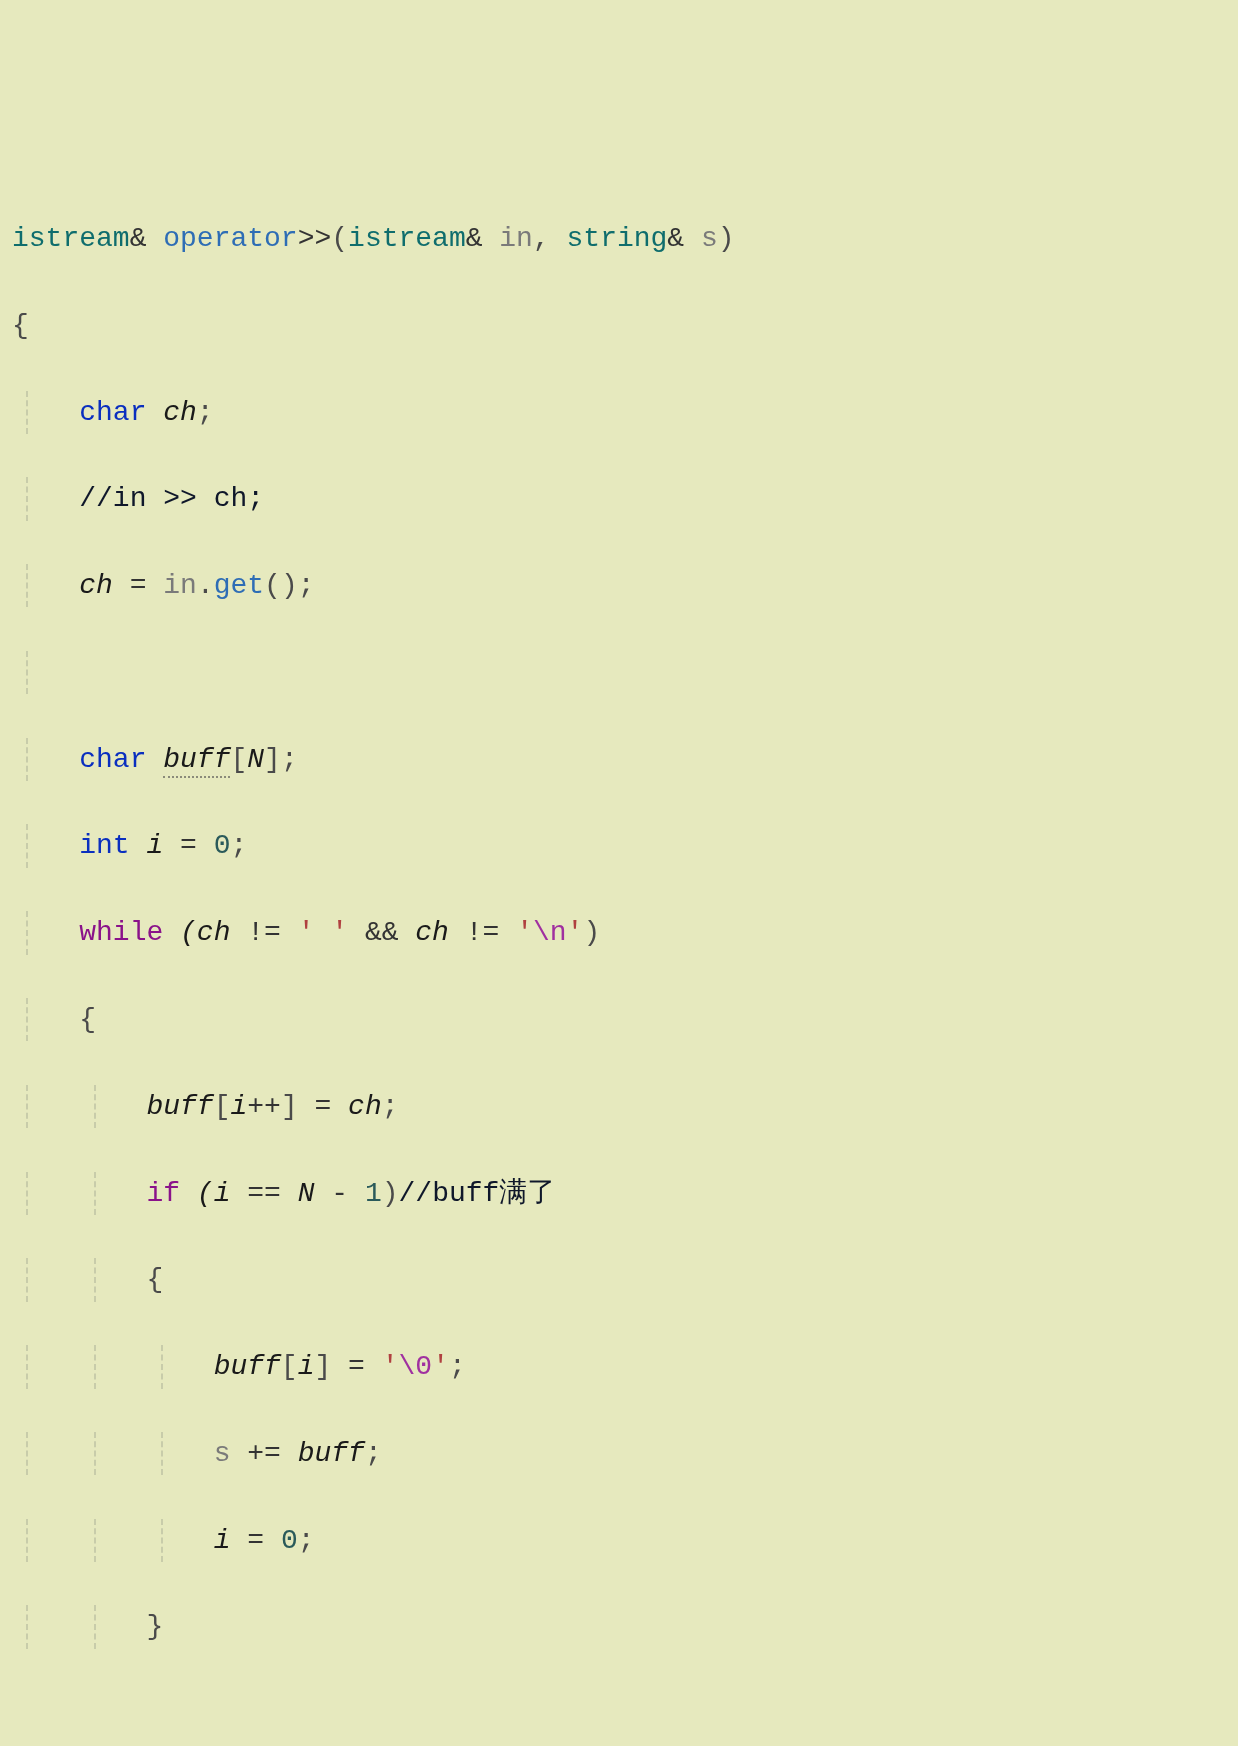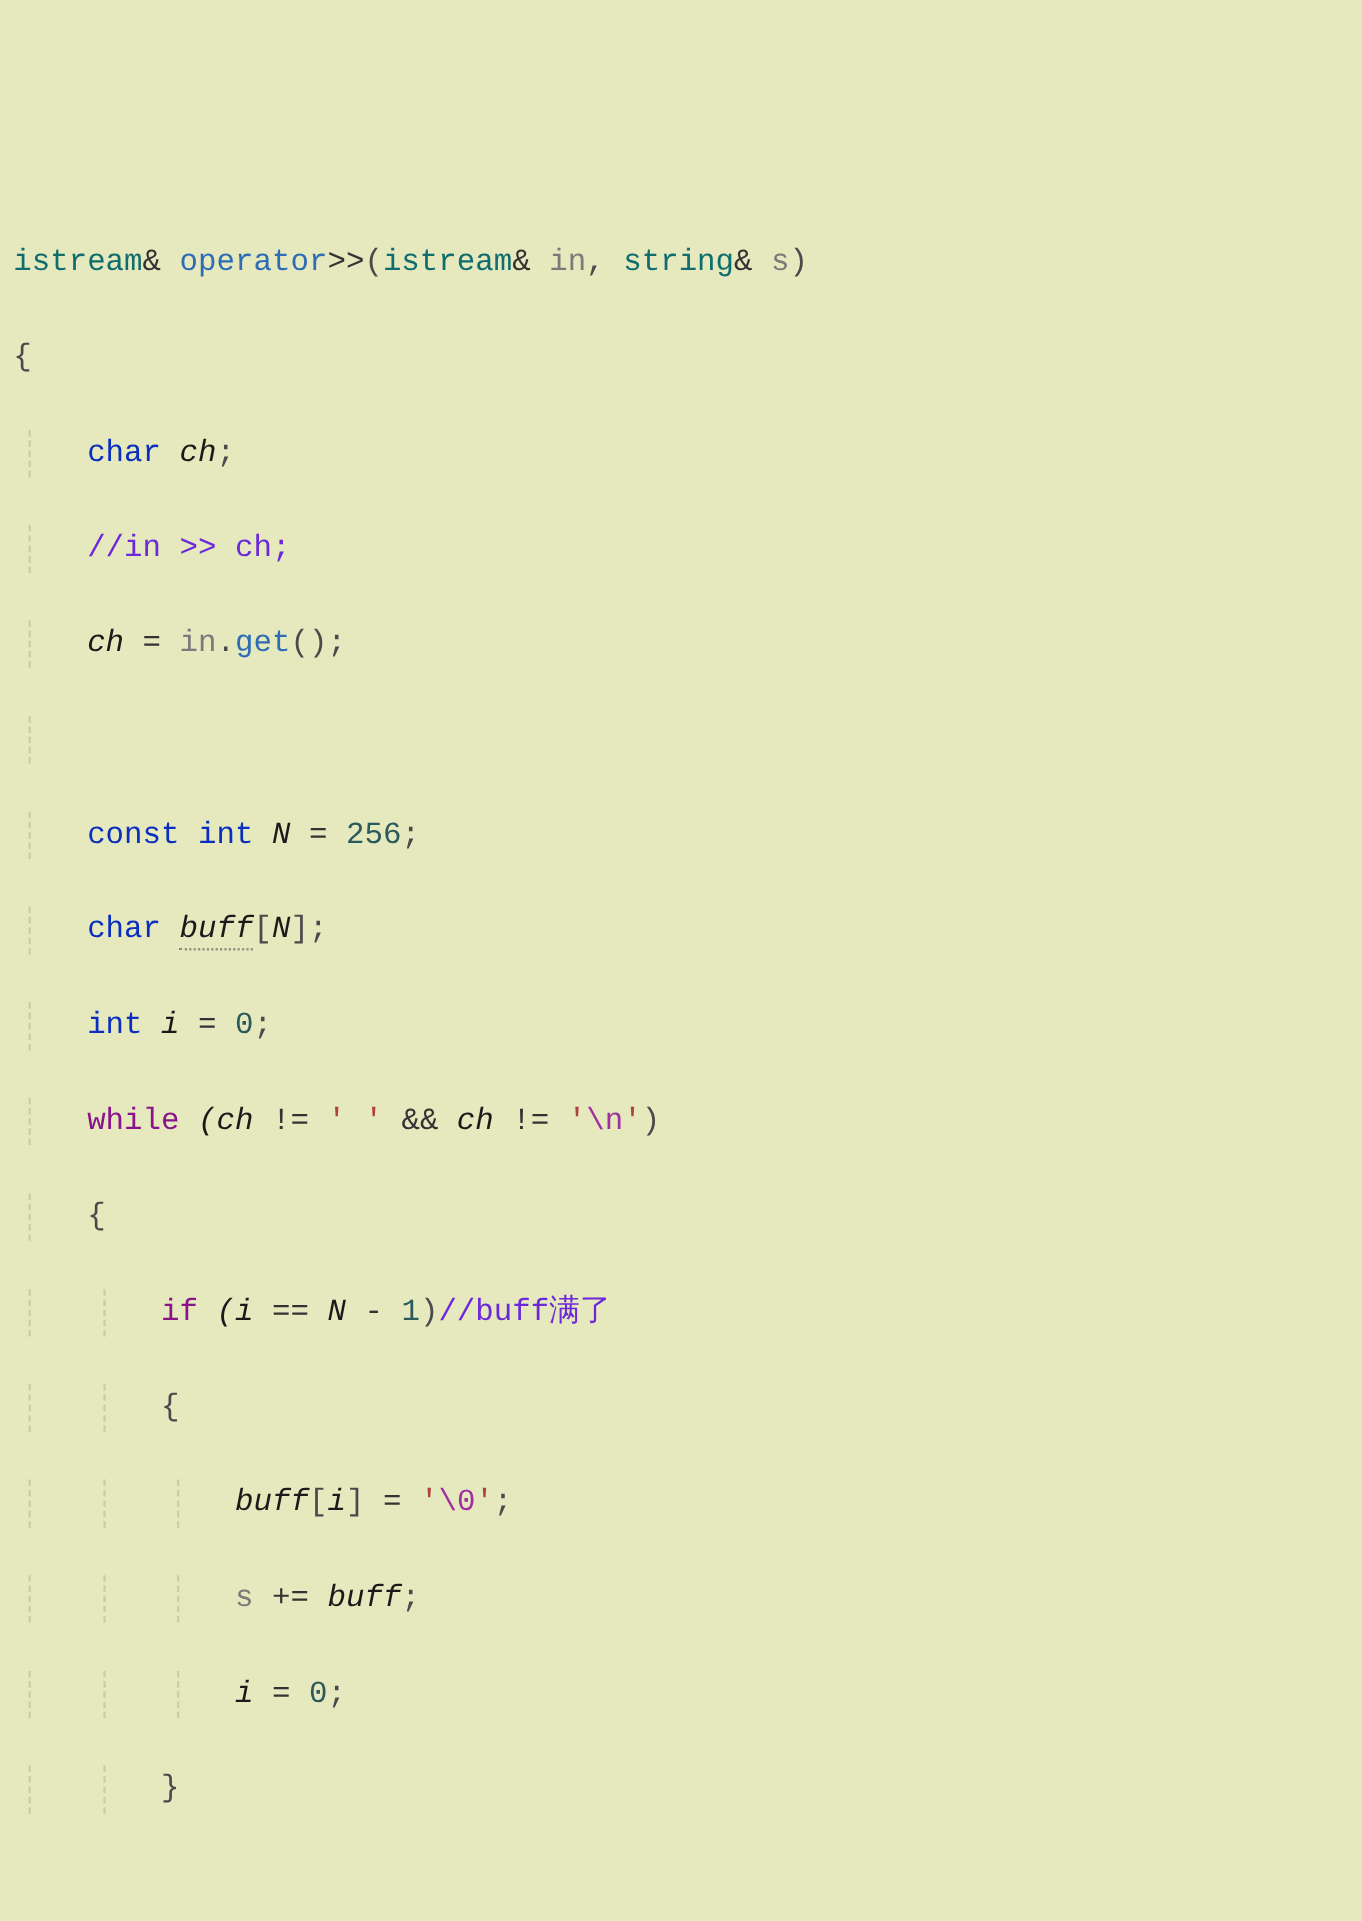--- a/index.html
+++ b/index.html
@@ -19,21 +19,21 @@
     border-left: 2px dashed #c8ccaa;
   }
   
   .t-type    { color: #0f6d6d; }  
   .t-func    { color: #2e6db5; }  
   .t-punct   { color: #4a4a4a; }  
   .t-op      { color: #333; }
   .t-param   { color: #7a7a7a; }  
   .t-kw      { color: #0a2fbf; font-family: Liberation Mono, monospace; }  
   .t-kwctrl  { color: #8a128a; }  
-  .t-comment { color: #6d28d9; }
+  .t-comment { color: #0f172a; }
   .t-var     { color: #1a1a1a; font-style: italic; }
   .t-num     { color: #2a5a5a; }
   .t-str     { color: #b04040; }  
   .t-esc     { color: #a030a0; }  
   .t-amp     { color: #333; }
   .underline-dots {
     border-bottom: 2px dotted #8a8a7a;
     padding-bottom: 1px;
   }
 </style>
@@ -42,25 +42,25 @@
 
 
 
 <div>
 <div class="line"><span class="t-type">istream</span><span class="t-amp">&amp; </span><span class="t-func">operator</span><span class="t-op">&gt;&gt;</span><span class="t-punct">(</span><span class="t-type">istream</span><span class="t-amp">&amp; </span><span class="t-param">in</span><span class="t-punct">, </span><span class="t-type">string</span><span class="t-amp">&amp; </span><span class="t-param">s</span><span class="t-punct">)</span></div>
 <div class="line"><span class="t-punct">{</span></div>
 <div class="line"><span class="indent-guide" style="left:14px"></span>    <span class="t-kw">char</span><span class="t-var"> ch</span><span class="t-punct">;</span></div>
 <div class="line"><span class="indent-guide" style="left:14px"></span>    <span class="t-comment">//in &gt;&gt; ch;</span></div>
 <div class="line"><span class="indent-guide" style="left:14px"></span>    <span class="t-var">ch </span><span class="t-op">=</span><span> </span><span class="t-param">in</span><span class="t-punct">.</span><span class="t-func">get</span><span class="t-punct">()</span><span class="t-punct">;</span></div>
 <div class="line"><span class="indent-guide" style="left:14px"></span> </div>
-<div class="line"><span class="indent-guide" style="left:14px"></span>    <span class="t-kw">const</span><span> </span><span class="t-kw">int</span><span class="t-var"> N </span><span class="t-op">=</span><span> </span><span class="t-num">256</span><span class="t-punct">;</span></div>
 <div class="line"><span class="indent-guide" style="left:14px"></span>    <span class="t-kw">char</span><span> </span><span class="t-var underline-dots">buff</span><span class="t-punct">[</span><span class="t-var">N</span><span class="t-punct">]</span><span class="t-punct">;</span></div>
 <div class="line"><span class="indent-guide" style="left:14px"></span>    <span class="t-kw">int</span><span class="t-var"> i </span><span class="t-op">=</span><span> </span><span class="t-num">0</span><span class="t-punct">;</span></div>
 <div class="line"><span class="indent-guide" style="left:14px"></span>    <span class="t-kwctrl">while</span><span class="t-var"> (ch </span><span class="t-op">!=</span><span> </span><span class="t-str">' '</span><span> </span><span class="t-op">&amp;&amp;</span><span class="t-var"> ch </span><span class="t-op">!=</span><span> </span><span class="t-str">'</span><span class="t-esc">\n</span><span class="t-str">'</span><span class="t-punct">)</span></div>
 <div class="line"><span class="indent-guide" style="left:14px"></span>    <span class="t-punct">{</span></div>
+<div class="line"><span class="indent-guide" style="left:14px"></span><span class="indent-guide" style="left:82px"></span>        <span class="t-var">buff</span><span class="t-punct">[</span><span class="t-var">i</span><span class="t-op">++</span><span class="t-punct">]</span><span> </span><span class="t-op">=</span><span class="t-var"> ch</span><span class="t-punct">;</span></div>
 <div class="line"><span class="indent-guide" style="left:14px"></span><span class="indent-guide" style="left:82px"></span>        <span class="t-kwctrl">if</span><span class="t-var"> (i </span><span class="t-op">==</span><span class="t-var"> N </span><span class="t-op">-</span><span> </span><span class="t-num">1</span><span class="t-punct">)</span><span class="t-comment">//buff满了</span></div>
 <div class="line"><span class="indent-guide" style="left:14px"></span><span class="indent-guide" style="left:82px"></span>        <span class="t-punct">{</span></div>
 <div class="line"><span class="indent-guide" style="left:14px"></span><span class="indent-guide" style="left:82px"></span><span class="indent-guide" style="left:149px"></span>            <span class="t-var">buff</span><span class="t-punct">[</span><span class="t-var">i</span><span class="t-punct">]</span><span> </span><span class="t-op">=</span><span> </span><span class="t-str">'</span><span class="t-esc">\0</span><span class="t-str">'</span><span class="t-punct">;</span></div>
 <div class="line"><span class="indent-guide" style="left:14px"></span><span class="indent-guide" style="left:82px"></span><span class="indent-guide" style="left:149px"></span>            <span class="t-param">s</span><span> </span><span class="t-op">+=</span><span class="t-var"> buff</span><span class="t-punct">;</span></div>
 <div class="line"><span class="indent-guide" style="left:14px"></span><span class="indent-guide" style="left:82px"></span><span class="indent-guide" style="left:149px"></span>            <span class="t-var">i </span><span class="t-op">=</span><span> </span><span class="t-num">0</span><span class="t-punct">;</span></div>
 <div class="line"><span class="indent-guide" style="left:14px"></span><span class="indent-guide" style="left:82px"></span>        <span class="t-punct">}</span></div>
 
 
 
 

